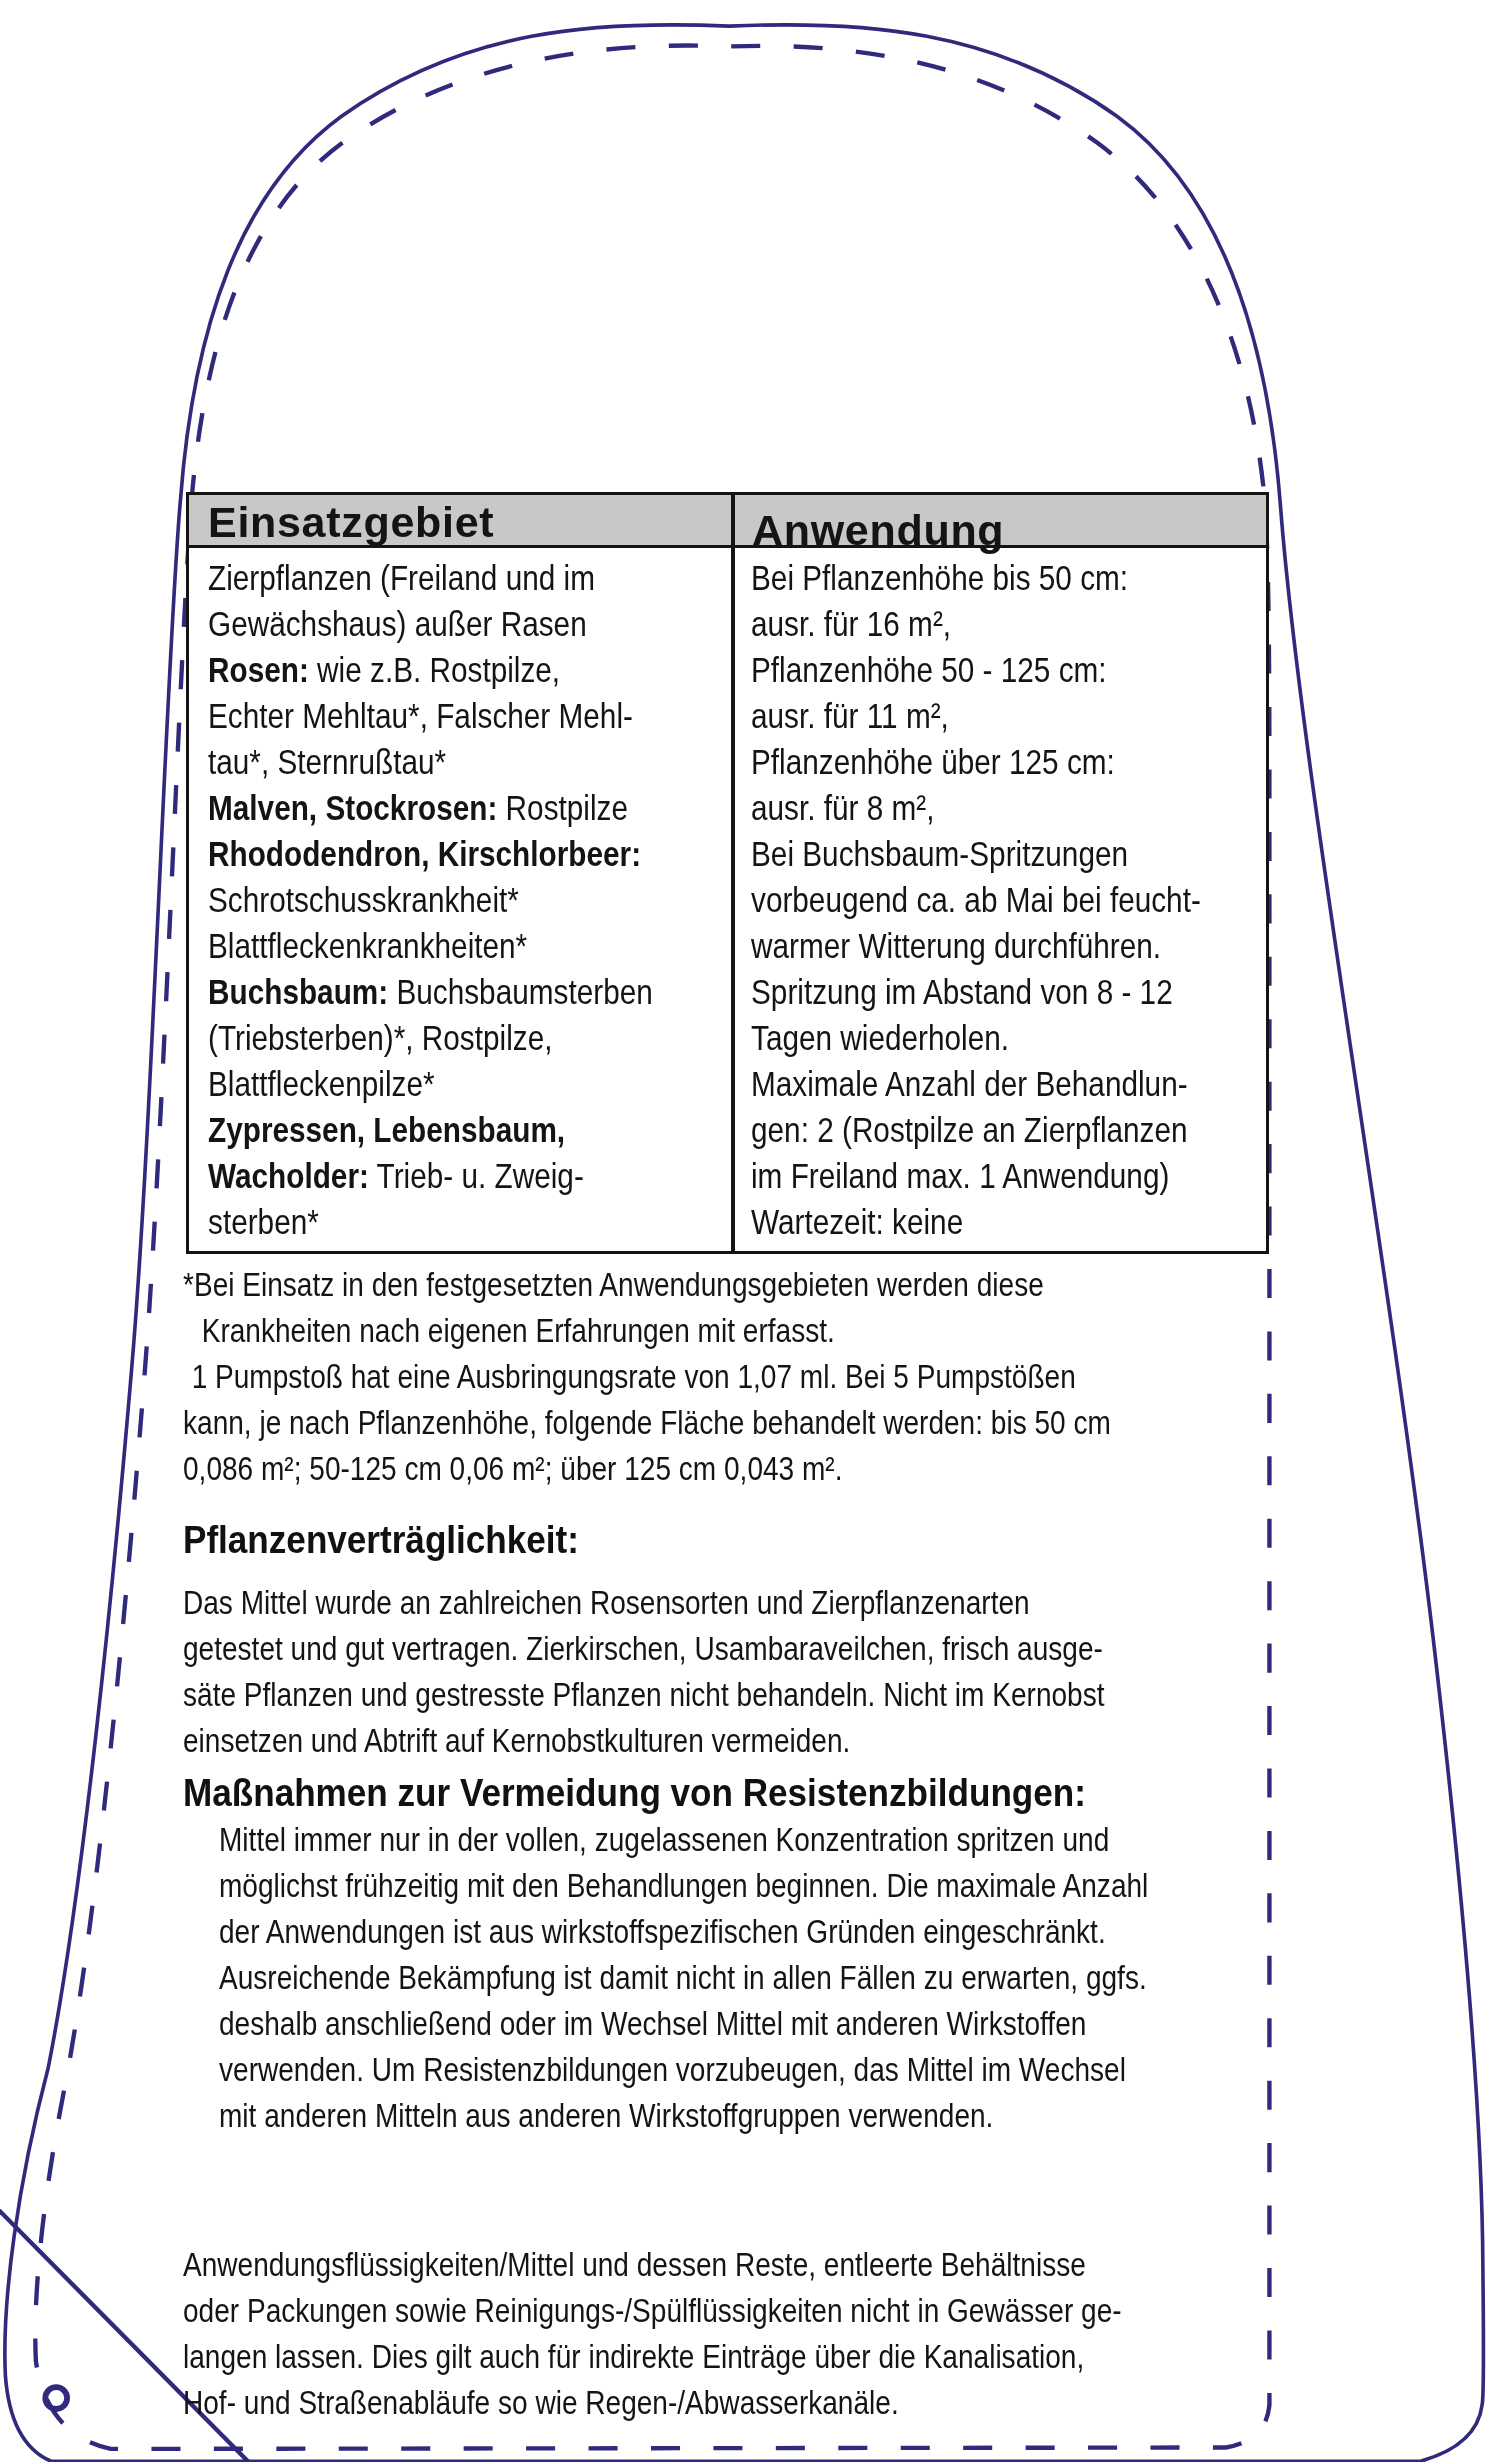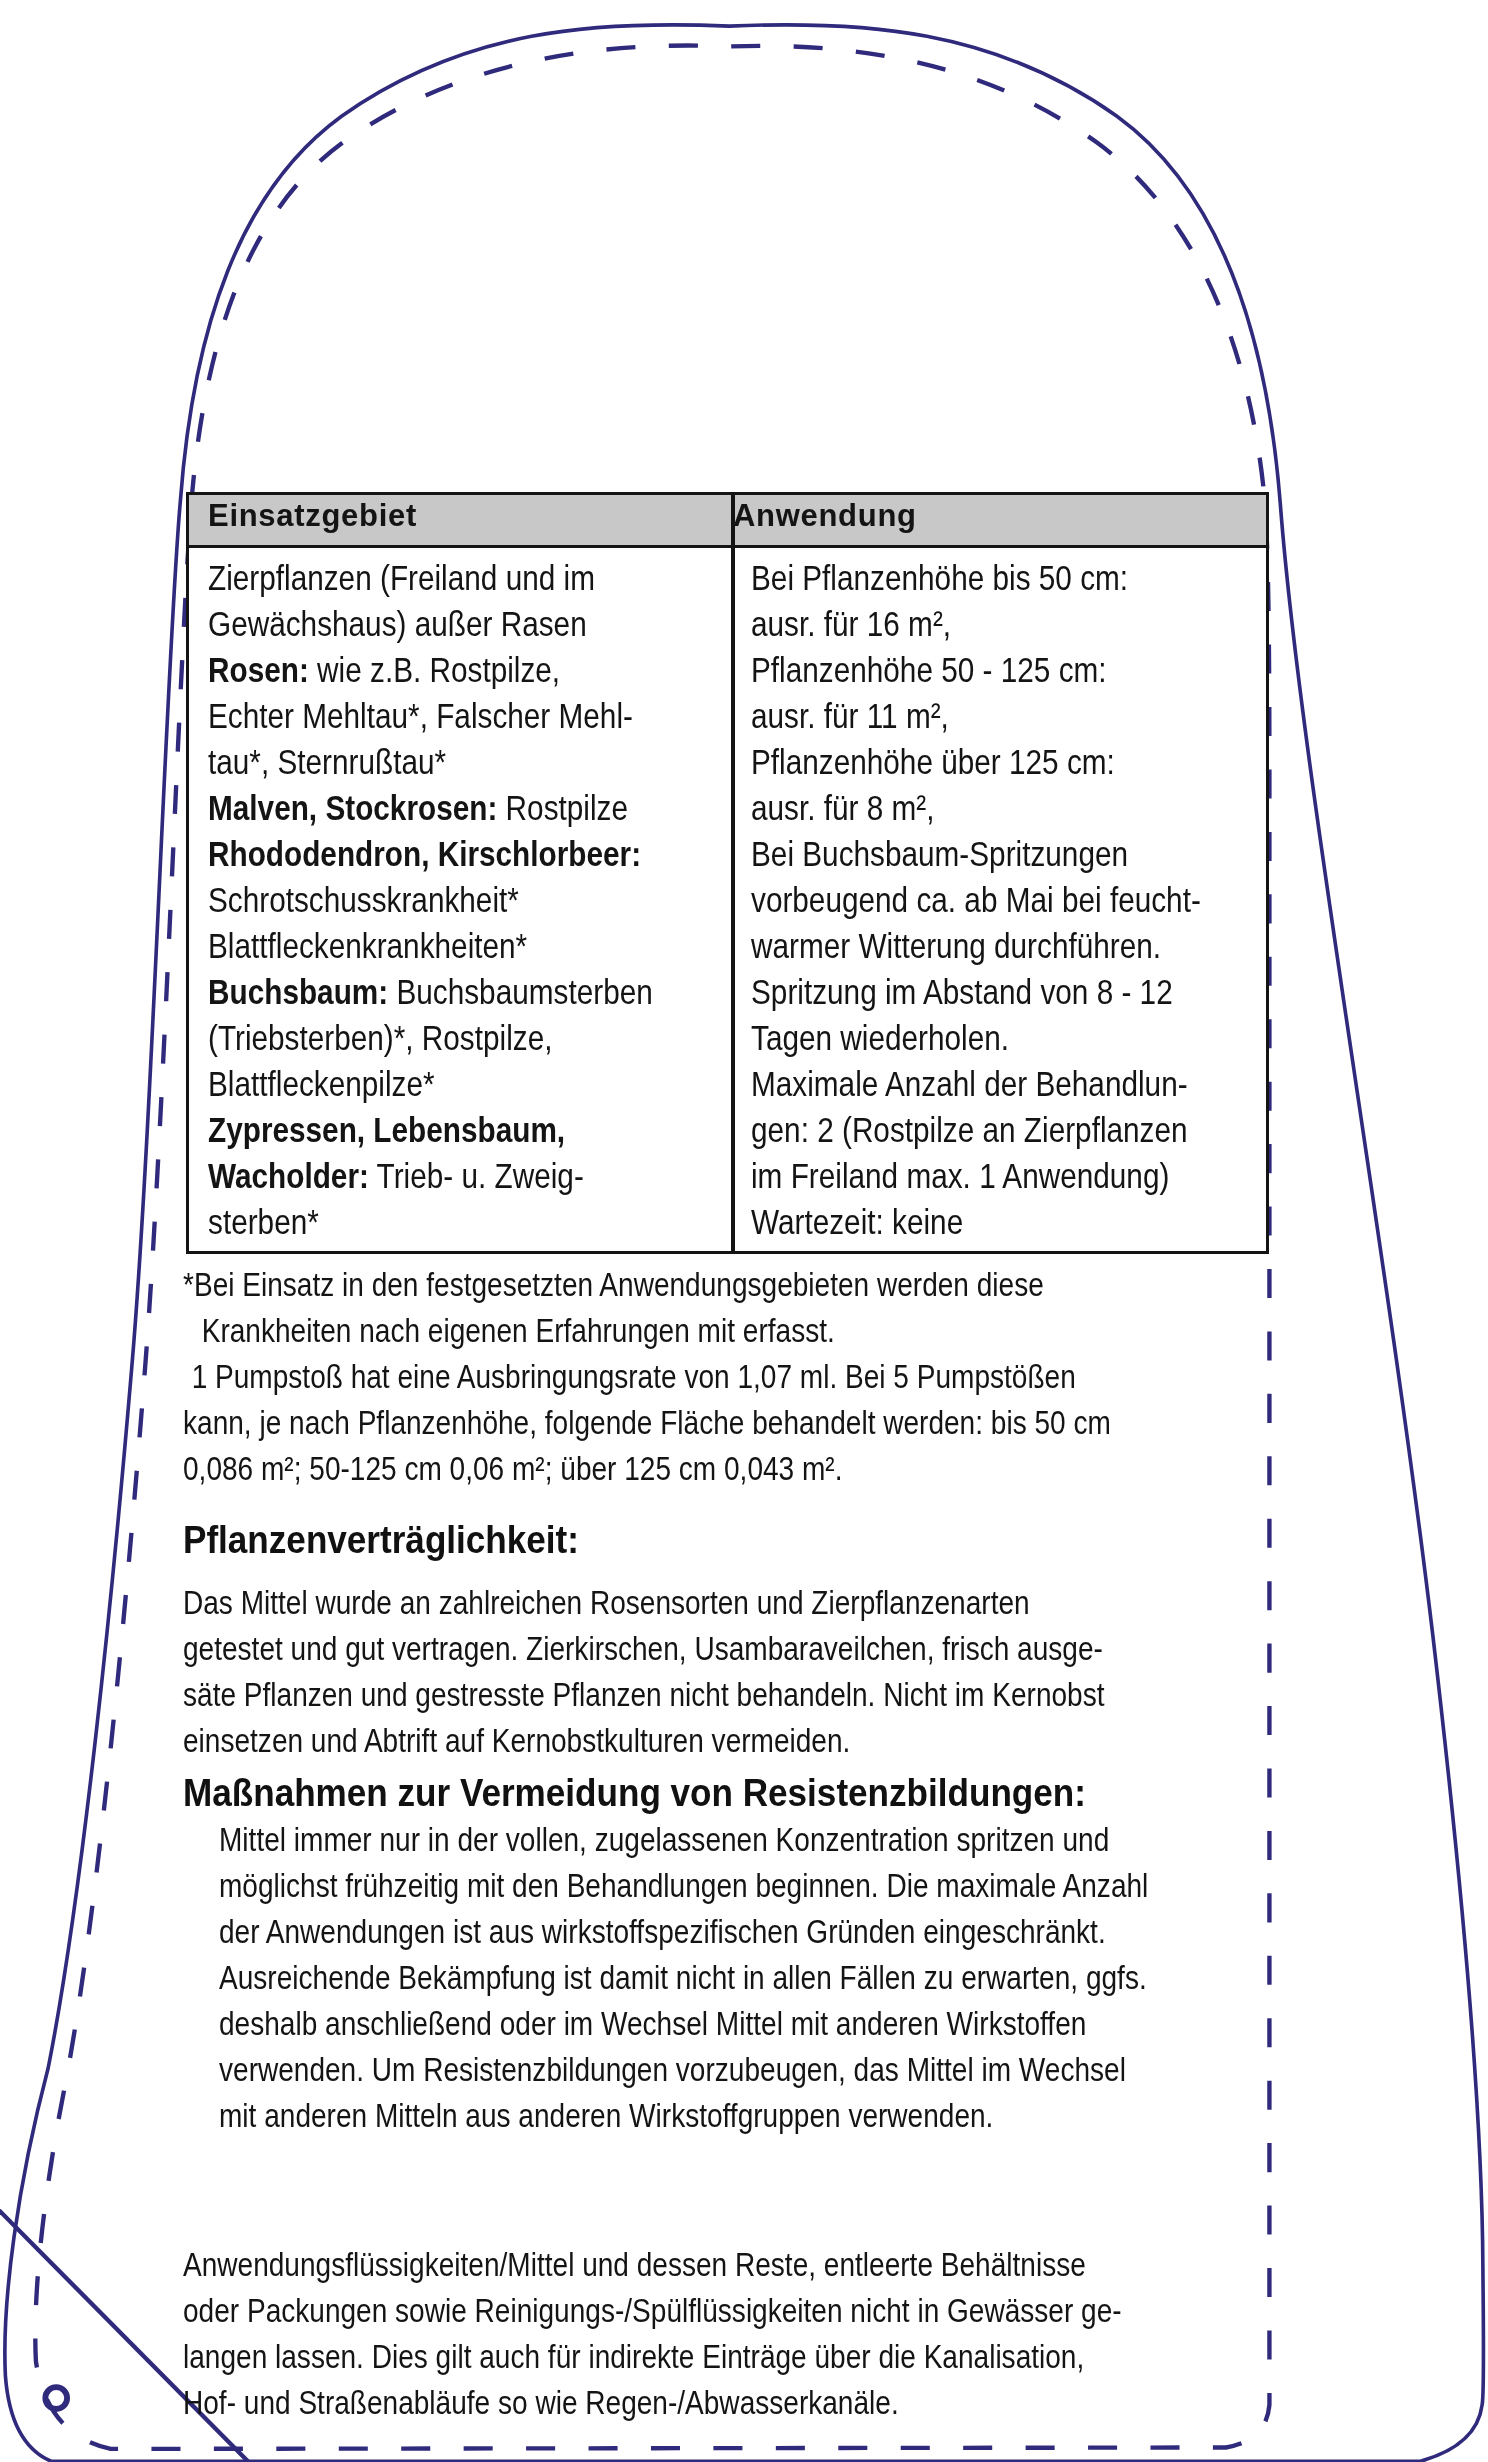--- a/index.html
+++ b/index.html
@@ -21,25 +21,25 @@
   .tbl-head{
     position:absolute;left:186px;top:492px;width:1083px;height:56px;
     border:3.6px solid #141414;box-sizing:border-box;background:#c8c8c8;
   }
   .tbl-divider{
     position:absolute;left:731px;top:492px;width:4.4px;height:762px;
     background:#141414;
   }
   .hdr-label{
     position:absolute;top:498px;
-    font-size:31px;font-weight:700;letter-spacing:0.7px;color:#141414;
+    font-size:43px;font-weight:700;letter-spacing:0.7px;color:#141414;
     white-space:nowrap;
   }
   .hdr-1{left:208px;}
-  .hdr-2{left:733px;}
+  .hdr-2{left:752px;margin-top:8px;}
 
   .cell{position:absolute;top:555px;}
   .cell-1{left:208px;width:520px;}
   .cell-2{left:751px;width:516px;}
 
   .ln{
     font-size:35px;line-height:46px;font-weight:400;color:#141414;
     white-space:nowrap;transform:scaleX(0.85);transform-origin:0 0;
   }
   .ln b{font-weight:700;}

